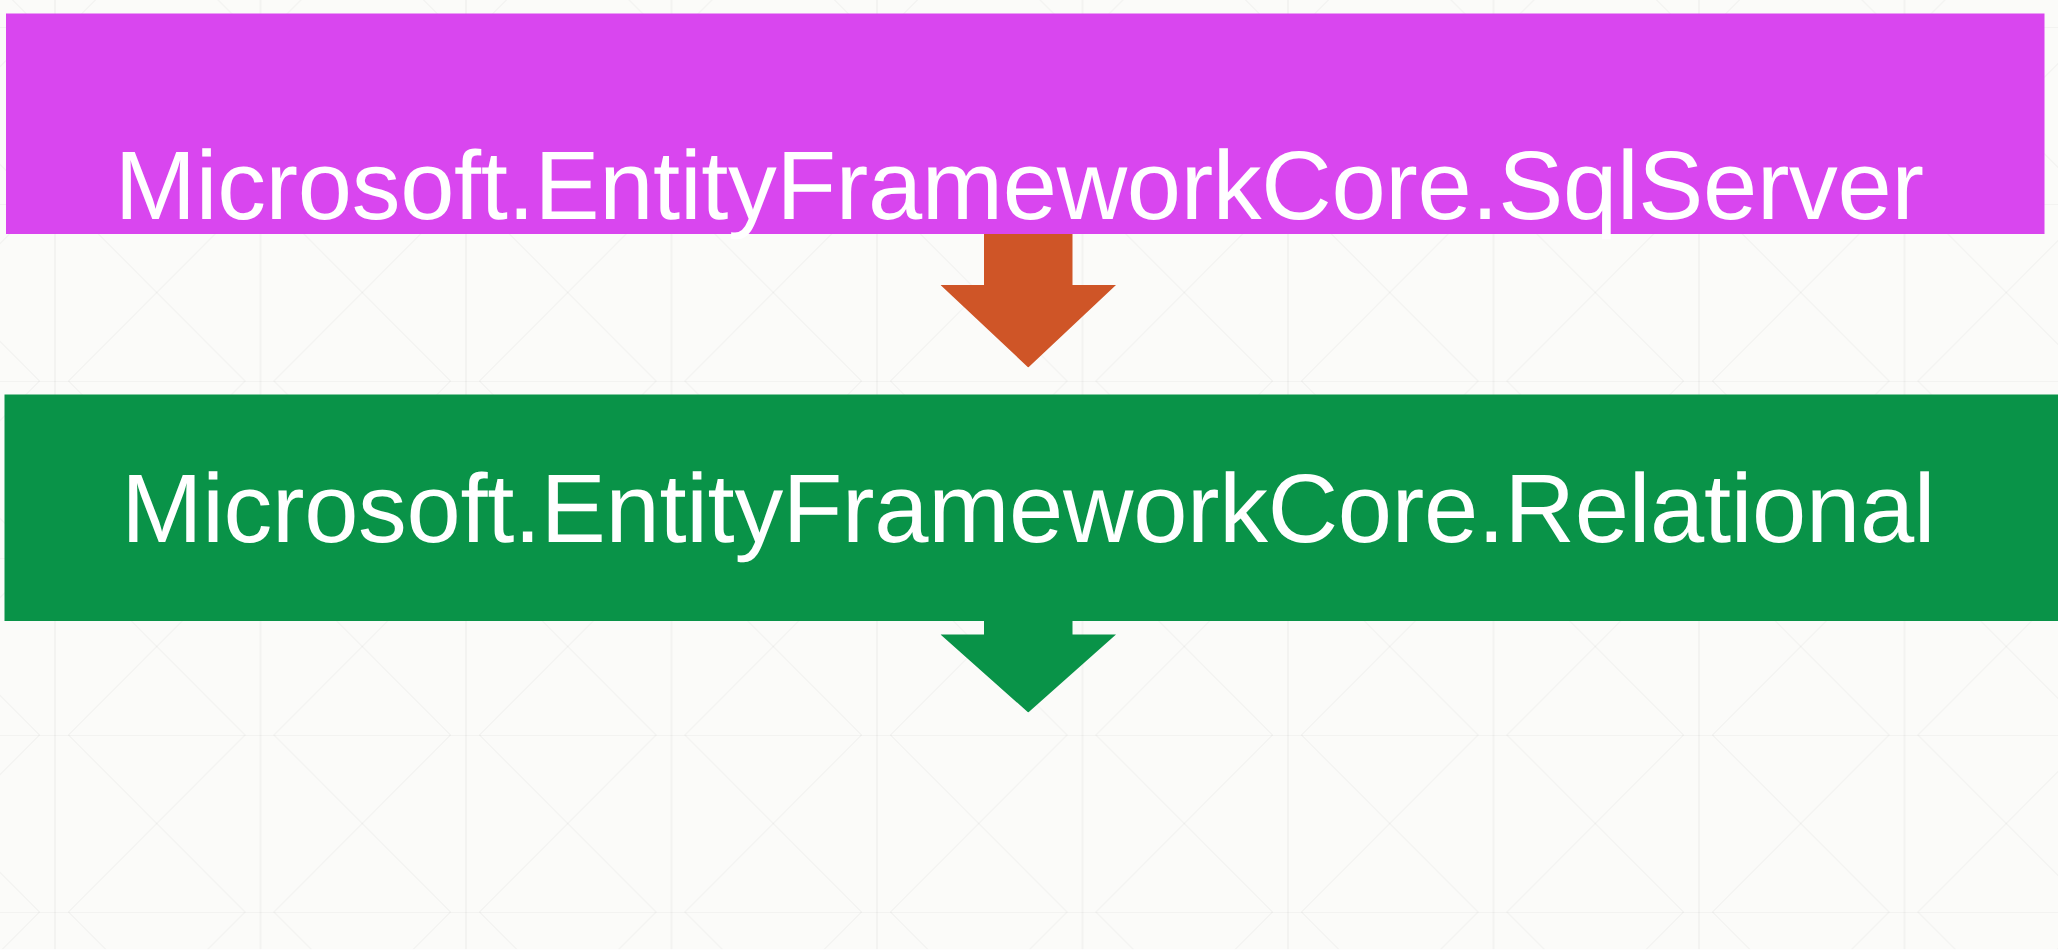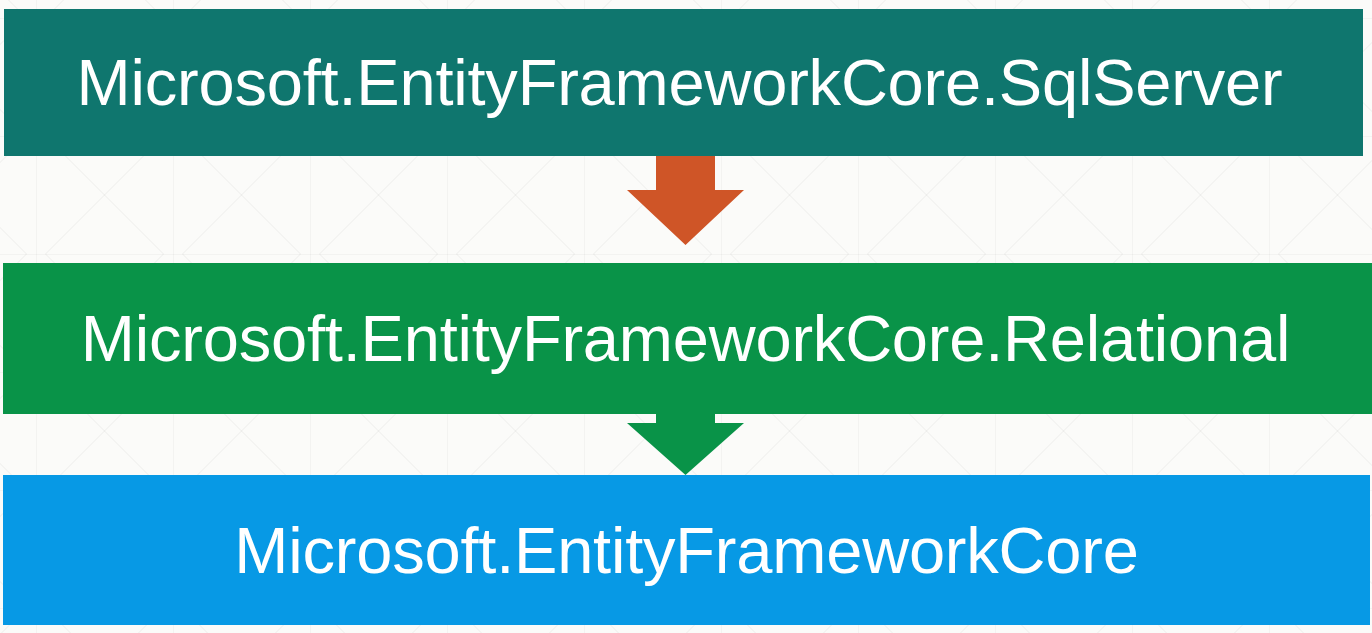--- a/index.html
+++ b/index.html
@@ -105,37 +105,34 @@
   }
   .arrow svg { display: block; width: 100%; height: 100%; }
 </style>
 </head>
 <body>
 
 <div id="canvas" style="background-color: rgb(251, 251, 249);">
 
   <div id="bg-pattern"></div>
 
-  <div class="node" id="node-sqlserver" style="background-color:#0f766e;">
+  <div class="node" id="node-sqlserver" style="background-color:#d946ef;align-items:flex-end;">
     <span class="node-label" style="color: rgb(255, 255, 255);">Microsoft.EntityFrameworkCore.SqlServer</span>
   </div>
 
   <div class="arrow" id="arrow-sqlserver-to-relational">
     <svg viewBox="0 0 117 95" preserveAspectRatio="none" aria-hidden="true">
       <polygon points="29,0 88,0 88,40 117,40 58.5,95 0,40 29,40" fill="#cf5527"></polygon>
     </svg>
   </div>
 
   <div class="node" id="node-relational" style="background-color:#099348;margin-top:22px;">
     <span class="node-label" style="color: rgb(255, 255, 255);">Microsoft.EntityFrameworkCore.Relational</span>
   </div>
 
   <div class="arrow" id="arrow-relational-to-efcore">
     <svg viewBox="0 0 117 90" preserveAspectRatio="none" aria-hidden="true">
       <polygon points="29,0 88,0 88,38 117,38 58.5,90 0,38 29,38" fill="#099348"></polygon>
     </svg>
   </div>
 
-  <div class="node" id="node-efcore" style="background-color:#0799e5;">
-    <span class="node-label" style="color: rgb(255, 255, 255);">Microsoft.EntityFrameworkCore</span>
-  </div>
 
 </div>
 
 </body></html>

